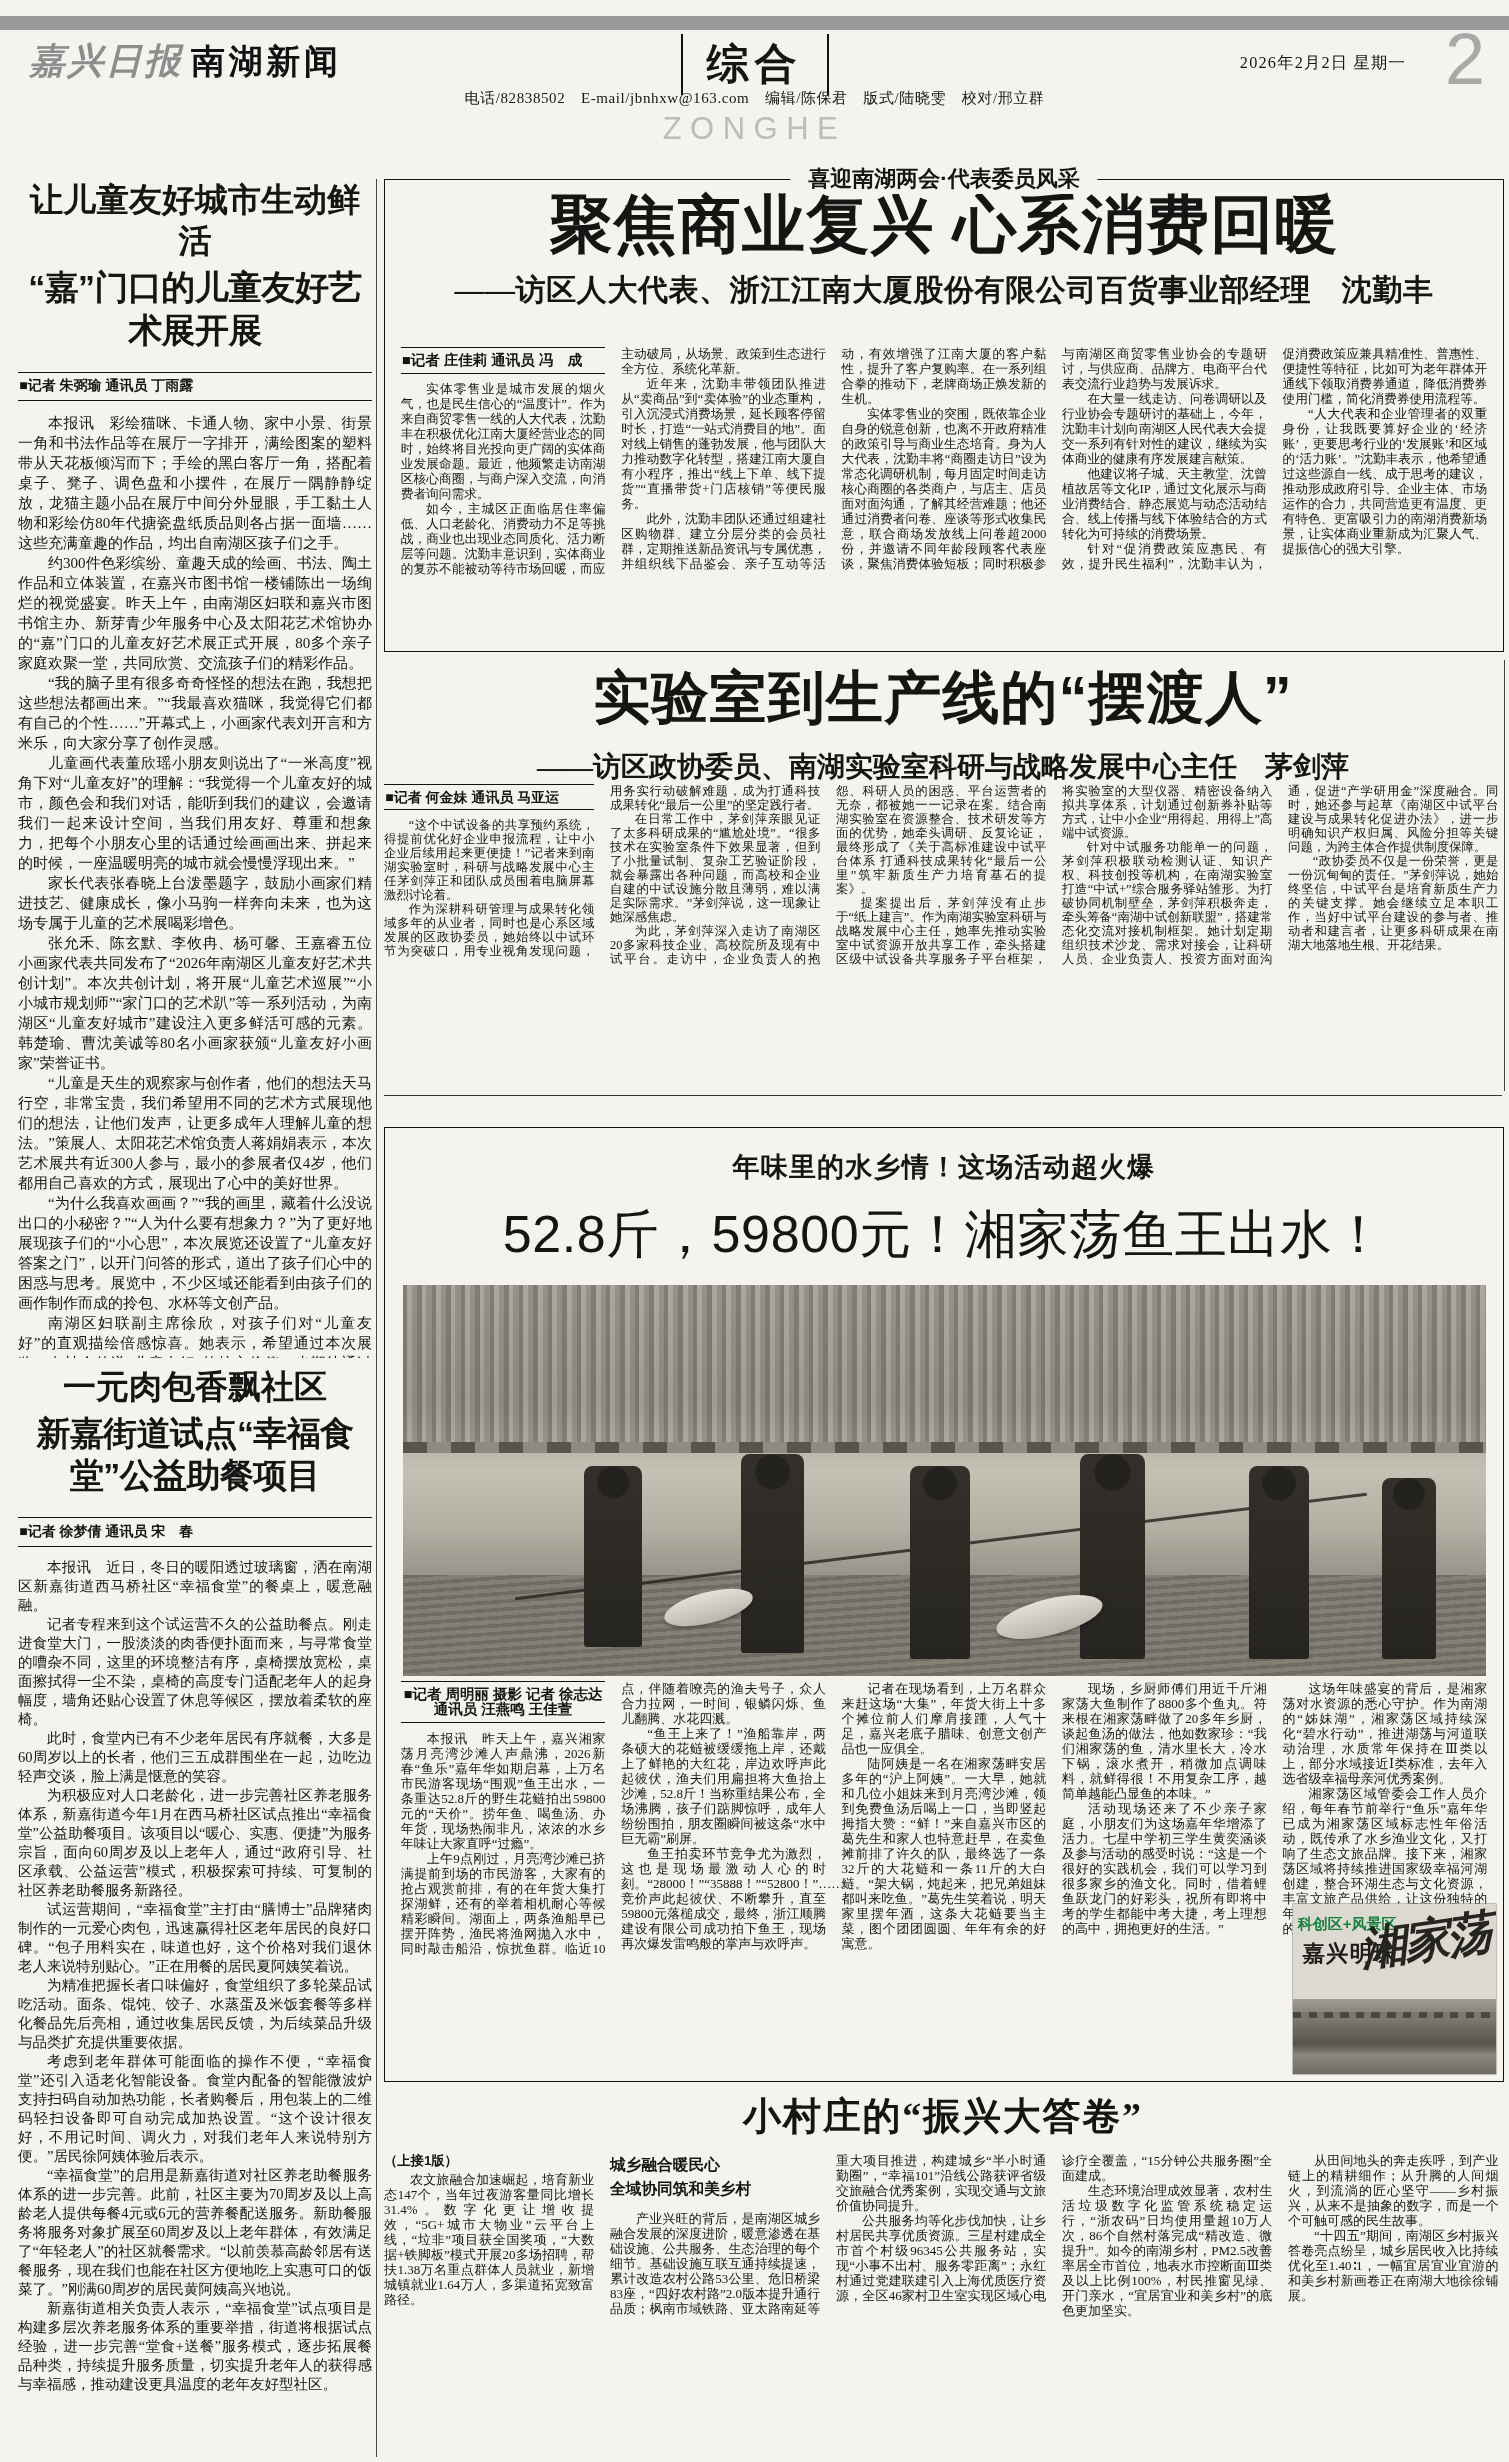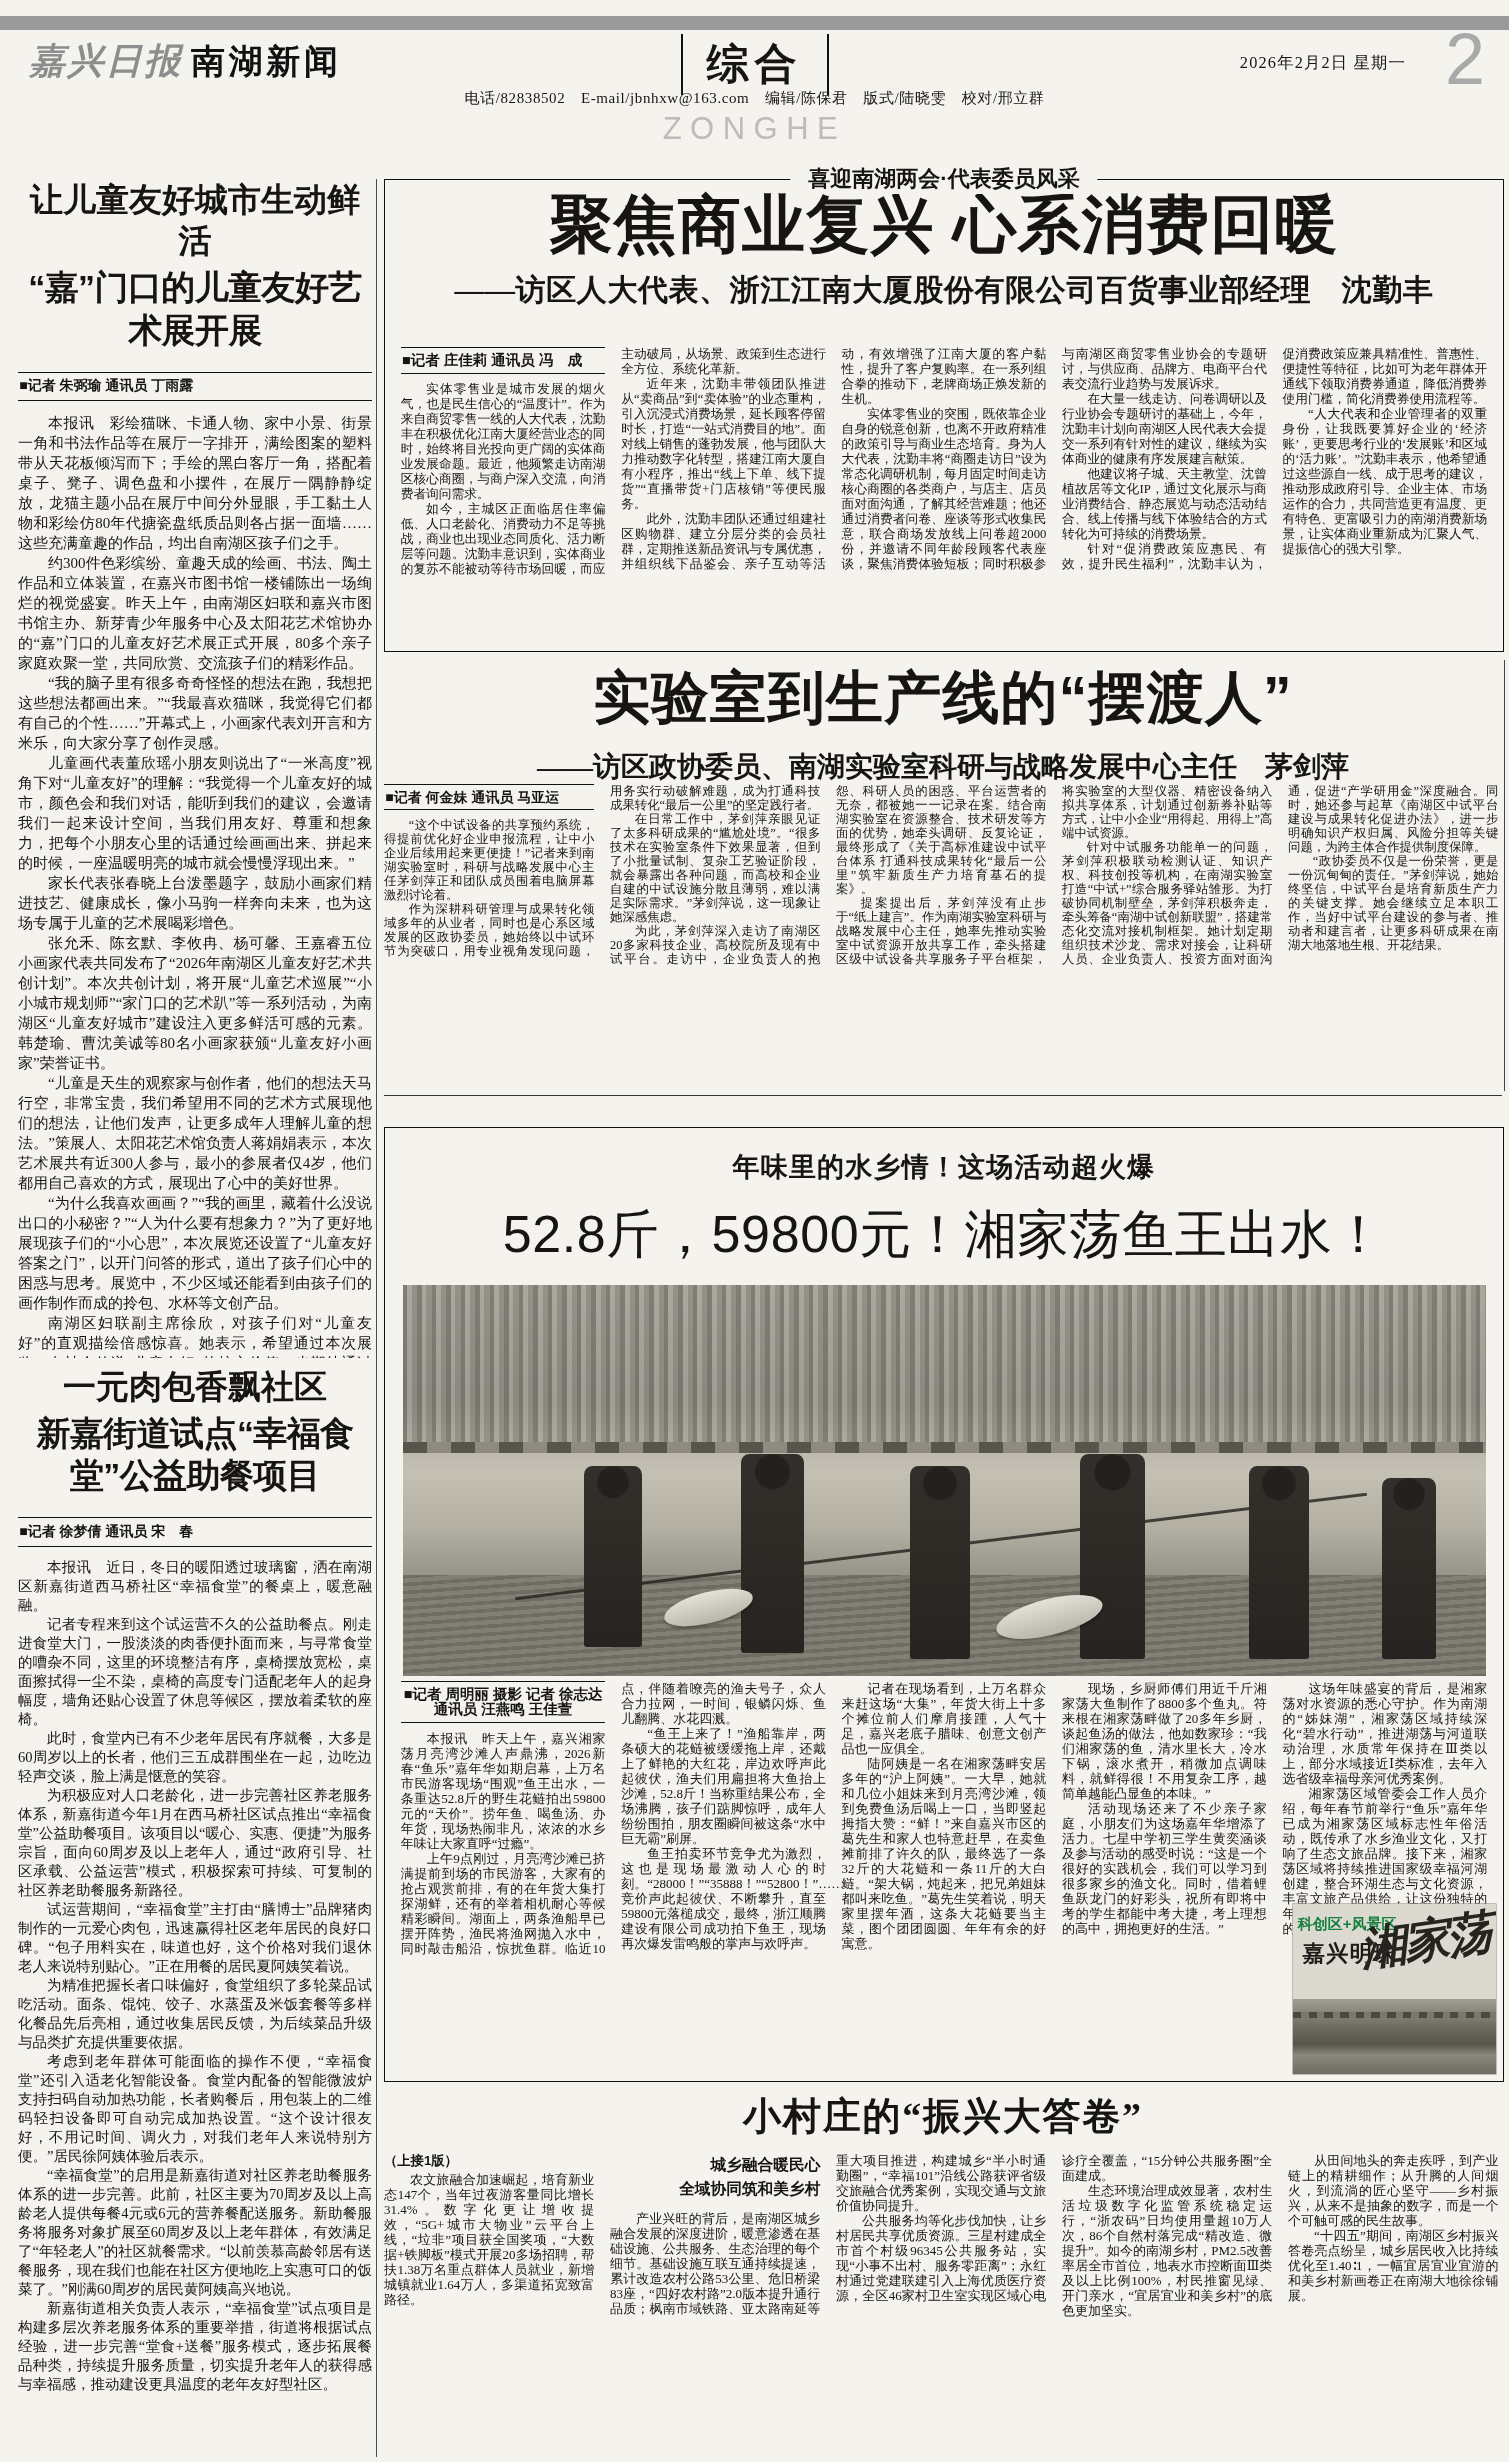--- a/index.html
+++ b/index.html
@@ -84,21 +84,21 @@
   .promo-city{position:absolute;left:0;bottom:0;width:100%;height:44%;
      background:linear-gradient(180deg,#a19d93 0%,#716e65 35%,#57544c 60%,#8b887e 75%,#6d6a61 100%);}
   .promo-city::after{content:"";position:absolute;left:0;top:18%;width:100%;height:6px;
      background:repeating-linear-gradient(90deg,#4a4841 0 8.5px,#7a776d 8.5px 15.7px);}
   
   .article-village{position:absolute;left:384px;top:2091px;width:1118px;height:362px;}
   .vil-head{text-align:center;font-weight:700;font-size:38px;letter-spacing:1.8px;}
   .vil-body{position:absolute;left:0;right:3.6px;top:62px;bottom:0;
             column-count:5;column-gap:15.7px;font-size:13px;line-height:15px;overflow:hidden;}
   .continued{text-indent:0;font-weight:700;font-family:"Liberation Sans",sans-serif;font-size:13.3px;margin-bottom:3.6px;}
-  .v-subhead{font-family:"Liberation Sans",sans-serif;font-weight:800;text-align:right;text-indent:0;
+  .v-subhead{font-family:"Liberation Sans",sans-serif;font-weight:800;text-align:left;text-indent:0;
              font-size:15.7px;line-height:1.5;margin:11px 0;break-inside:avoid;}
 </style>
 </head>
 <body>
 
 <div class="page">
 
   <div class="topbar"></div>
   <div class="logo-group">
     <span class="logo-script">嘉兴日报</span><span class="logo-edition">南湖新闻</span>

